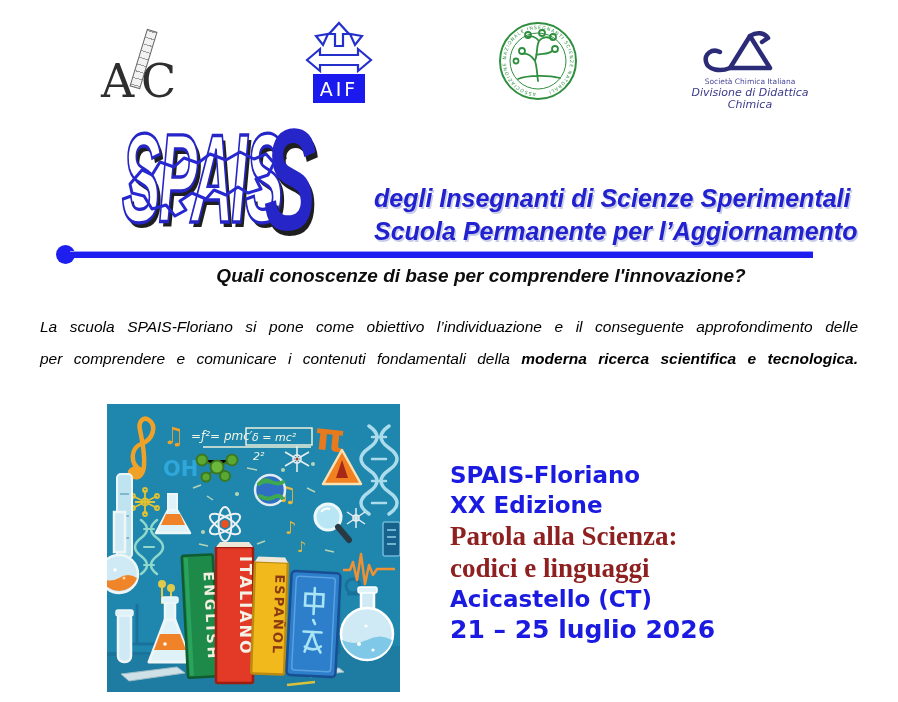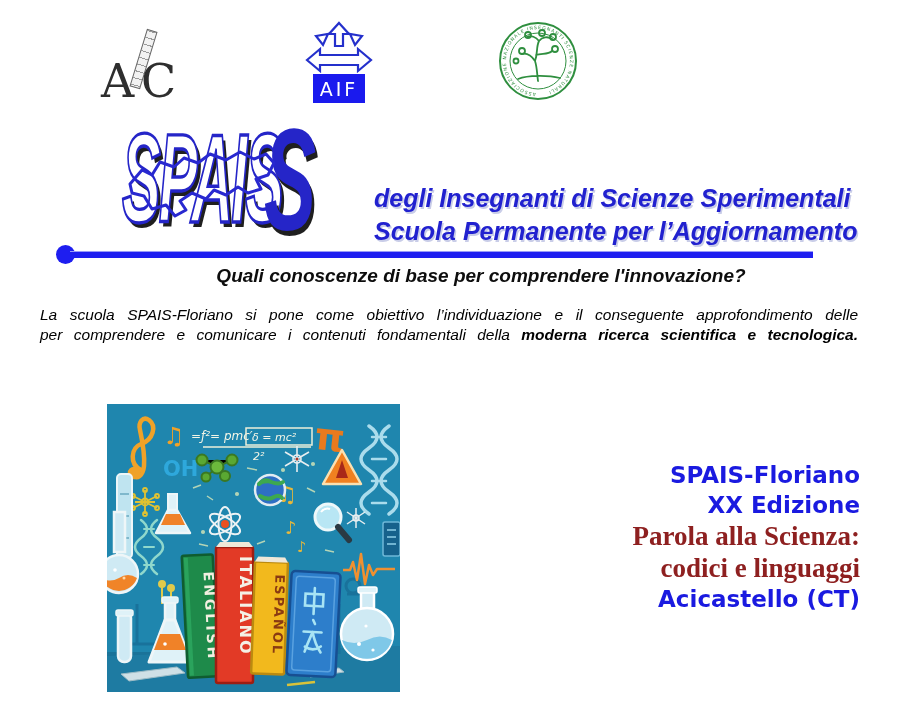--- a/index.html
+++ b/index.html
@@ -34,26 +34,26 @@
   
   .rule-dot{position:absolute;left:56px;top:245px;width:19px;height:19px;border-radius:50%;background:#1e1ef0;}
   .rule-line{position:absolute;left:70px;top:251px;width:743px;height:6px;background:#1e1ef0;
              border-top:1px solid #9a9af8;}
 
   
   .heading{position:absolute;left:0;top:264px;width:898px;text-align:center;
            font:italic bold 19px/24px "Liberation Sans",sans-serif;color:#0d0d0d;padding-left:32px;}
   .par{position:absolute;left:40px;top:305px;width:818px;color:#000;
        font:italic 15.5px/20px "Liberation Sans",sans-serif;}
-  .par .pline{text-align:justify;text-align-last:justify;}
+  .par .pline{text-align:justify;text-align-last:justify;margin-top:12px;}
   .par b{font-weight:bold;}
 
   
   .illustration{position:absolute;left:107px;top:404px;width:293px;height:288px;}
-  .event{position:absolute;left:450px;top:460px;width:410px;text-align:right;}
+  .event{position:absolute;left:450px;top:460px;width:410px;text-align:left;}
   .ev-blue{font:bold 23px/30px "DejaVu Sans",sans-serif;color:#1a1ae0;}
   .ev-red{font:bold 27px/32px "Liberation Serif",serif;color:#8e2020;}
   .ev-blue-lg{font:bold 25px/31px "DejaVu Sans",sans-serif;color:#1a1ae0;}
 
   svg text{font-family:"DejaVu Sans",sans-serif;}
 </style>
 </head>
 <body>
 
 <div class="flyer">
@@ -92,20 +92,32 @@
         <circle cx="24" cy="30" r="3"></circle>
           <circle cx="30" cy="14" r="3"></circle>
           <circle cx="44" cy="12" r="3"></circle>
         <circle cx="55" cy="16" r="3"></circle>
           <circle cx="57" cy="28" r="3"></circle>
           <circle cx="18" cy="40" r="2.5"></circle>
       </g>
     </svg>
   </div>
 
+  <div class="logo logo-sci">
+    <svg width="132" height="84" viewBox="0 0 132 84">
+      <g stroke="#2b2b78" stroke-width="4.5" fill="none" stroke-linecap="round" stroke-linejoin="round">
+        <path d="M46,42 L66,10 L86,42 Z"></path>
+        <path d="M46,42 C36,46 24,44 22,36 C20,28 28,22 36,26"></path>
+        <path d="M66,10 C72,6 80,6 84,12 L78,16"></path>
+      </g>
+      <text x="66" y="58" text-anchor="middle" font-size="7.5" fill="#4a4a9a">Società Chimica Italiana</text>
+      <text x="66" y="70" text-anchor="middle" font-size="11" font-style="italic" fill="#3a3a8a">Divisione di Didattica</text>
+      <text x="66" y="82" text-anchor="middle" font-size="11" font-style="italic" fill="#3a3a8a">Chimica</text>
+    </svg>
+  </div>
 
   <div class="spais">
     <span class="spais-word">SPAIS</span>
     <span class="spais-solid-s">S</span>
     <svg class="sicily" width="168" height="92" viewBox="0 0 168 92">
       <path d="M8,52 L20,38 L30,43 L38,30 L52,35 L62,26 L76,31 L88,22 L104,28 L118,20 L132,27 L144,22 L152,31
                L146,43 L134,47 L139,57 L126,61 L116,55 L104,63 L92,58 L84,67 L70,61 L58,69 L64,78 L53,84
                L44,73 L30,77 L22,64 L10,61 Z" fill="none" stroke="#2828d0" stroke-width="3" stroke-linejoin="round"></path>
     </svg>
     <div class="spais-title">
@@ -310,15 +322,16 @@
       </g>
     </g>
   </svg>
 
   <div class="event">
     <div class="ev-blue">SPAIS-Floriano</div>
     <div class="ev-blue">XX Edizione</div>
     <div class="ev-red">Parola alla Scienza:</div>
     <div class="ev-red">codici e linguaggi</div>
     <div class="ev-blue">Acicastello (CT)</div>
+    <div class="ev-blue-lg">21 – 25 luglio 2026</div>
   </div>
 
 </div>
 
 </body></html>

